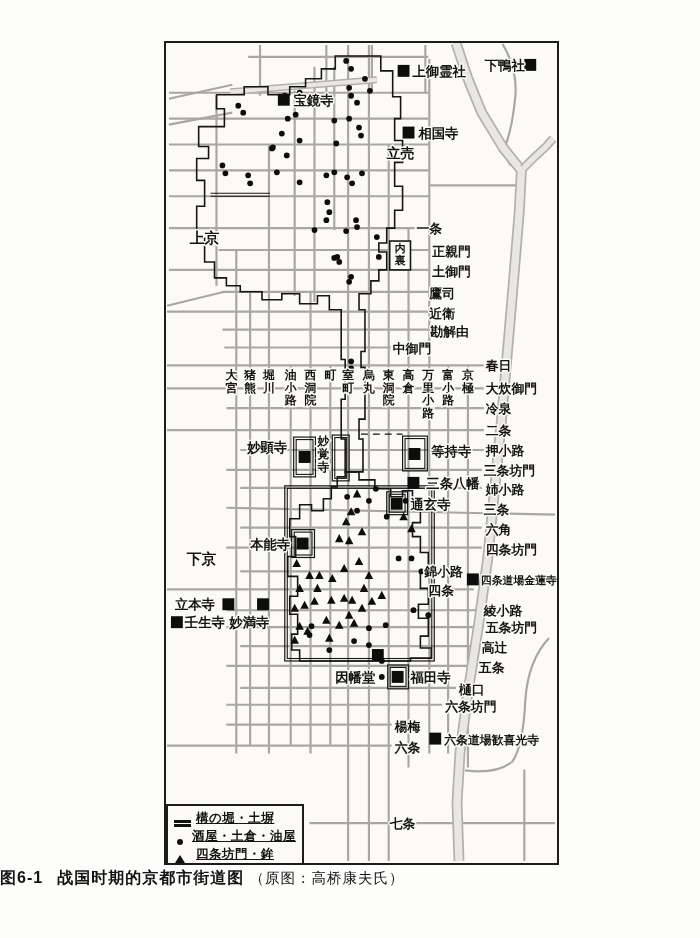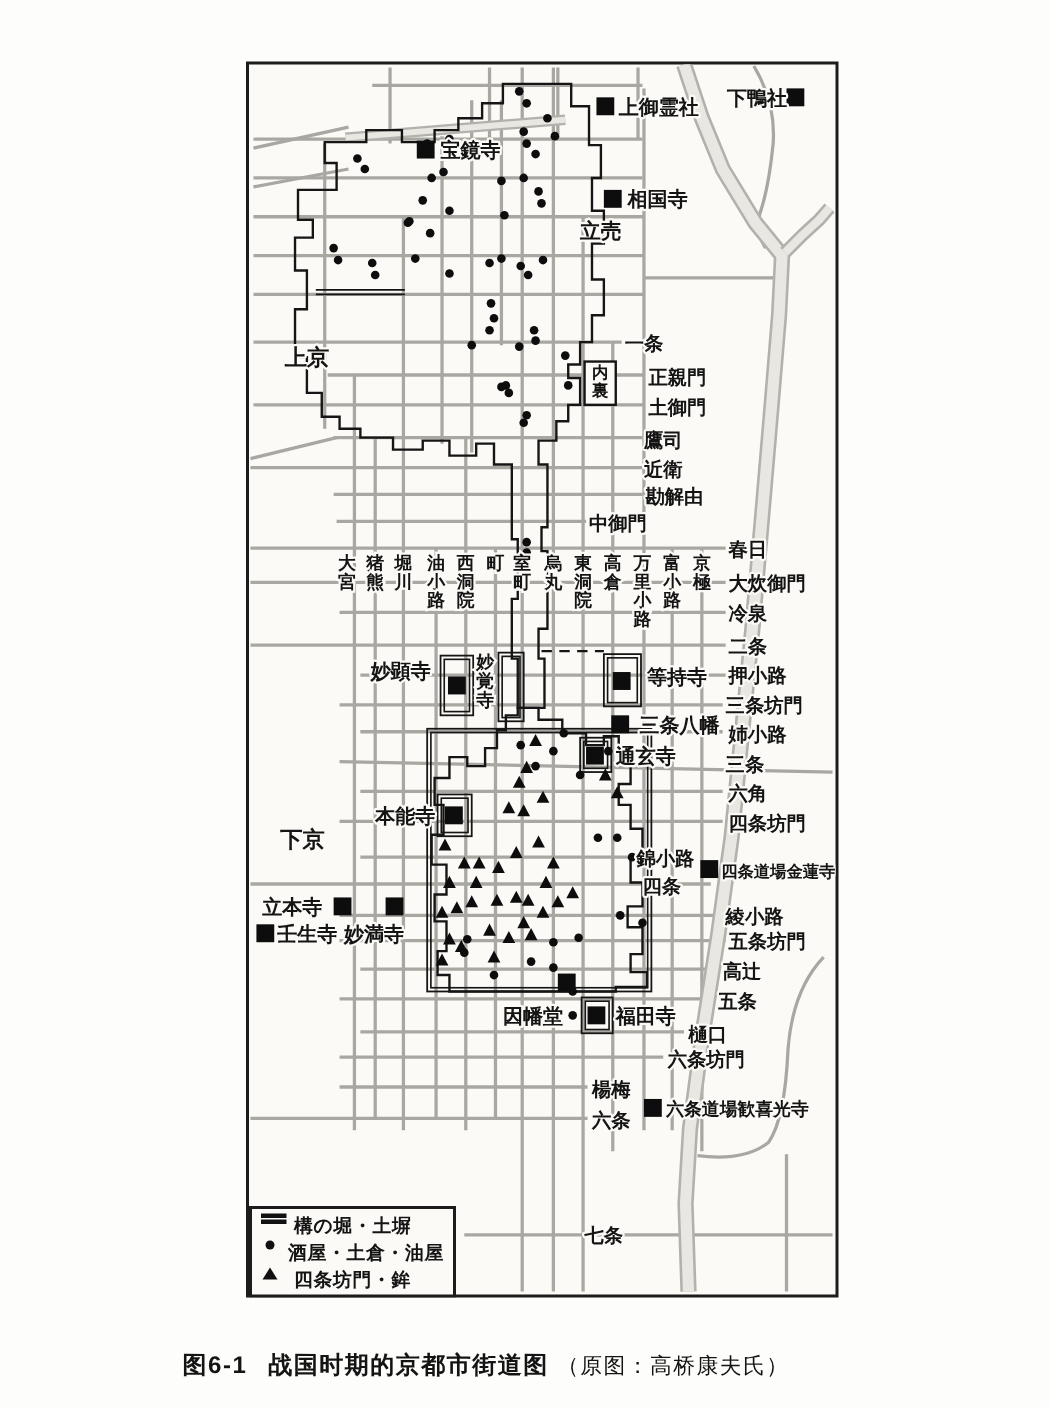--- a/index.html
+++ b/index.html
@@ -12,28 +12,28 @@
   .map-frame{
     position:absolute;left:164px;top:41px;width:395px;height:824px;
     border:2px solid #1c1c1c;background:#fbfaf7;box-sizing:border-box;
   }
   .map-frame svg{display:block;width:100%;height:100%;}
   .legend{
     position:absolute;left:166px;top:804px;width:138px;height:61px;
     background:#fbfaf7;border:2px solid #1c1c1c;box-sizing:border-box;
     padding:3px 6px 0 6px;
   }
-  .legend-row{display:flex;align-items:flex-start;height:18px;}
+  .legend-row{display:flex;align-items:flex-end;height:18px;text-decoration:underline;}
   .legend-sym{width:22px;display:flex;justify-content:flex-start;align-items:center;}
   .sym-wall{width:17px;height:7px;border-top:3px solid #111;border-bottom:3px solid #111;box-sizing:border-box;}
   .sym-dot{width:6px;height:6px;background:#111;border-radius:50%;margin-left:3px;}
   .sym-tri{width:0;height:0;border-left:5px solid transparent;border-right:5px solid transparent;border-bottom:8px solid #111;margin-left:1px;}
   .legend-label{font-size:12.5px;font-weight:600;letter-spacing:.5px;white-space:nowrap;}
   .caption{
-    position:absolute;left:0;top:900px;width:648px;text-align:center;
+    position:absolute;left:0;top:868px;width:648px;text-align:left;
     font-size:16px;font-weight:700;letter-spacing:1px;white-space:nowrap;
   }
   .caption .src{font-weight:500;font-size:14.5px;}
   .caption .figno{margin-right:14px;}
 </style>
 </head>
 <body>
 
 <div class="map-frame">
   <svg id="map-svg" viewBox="165 42 395 824" preserveAspectRatio="none">

